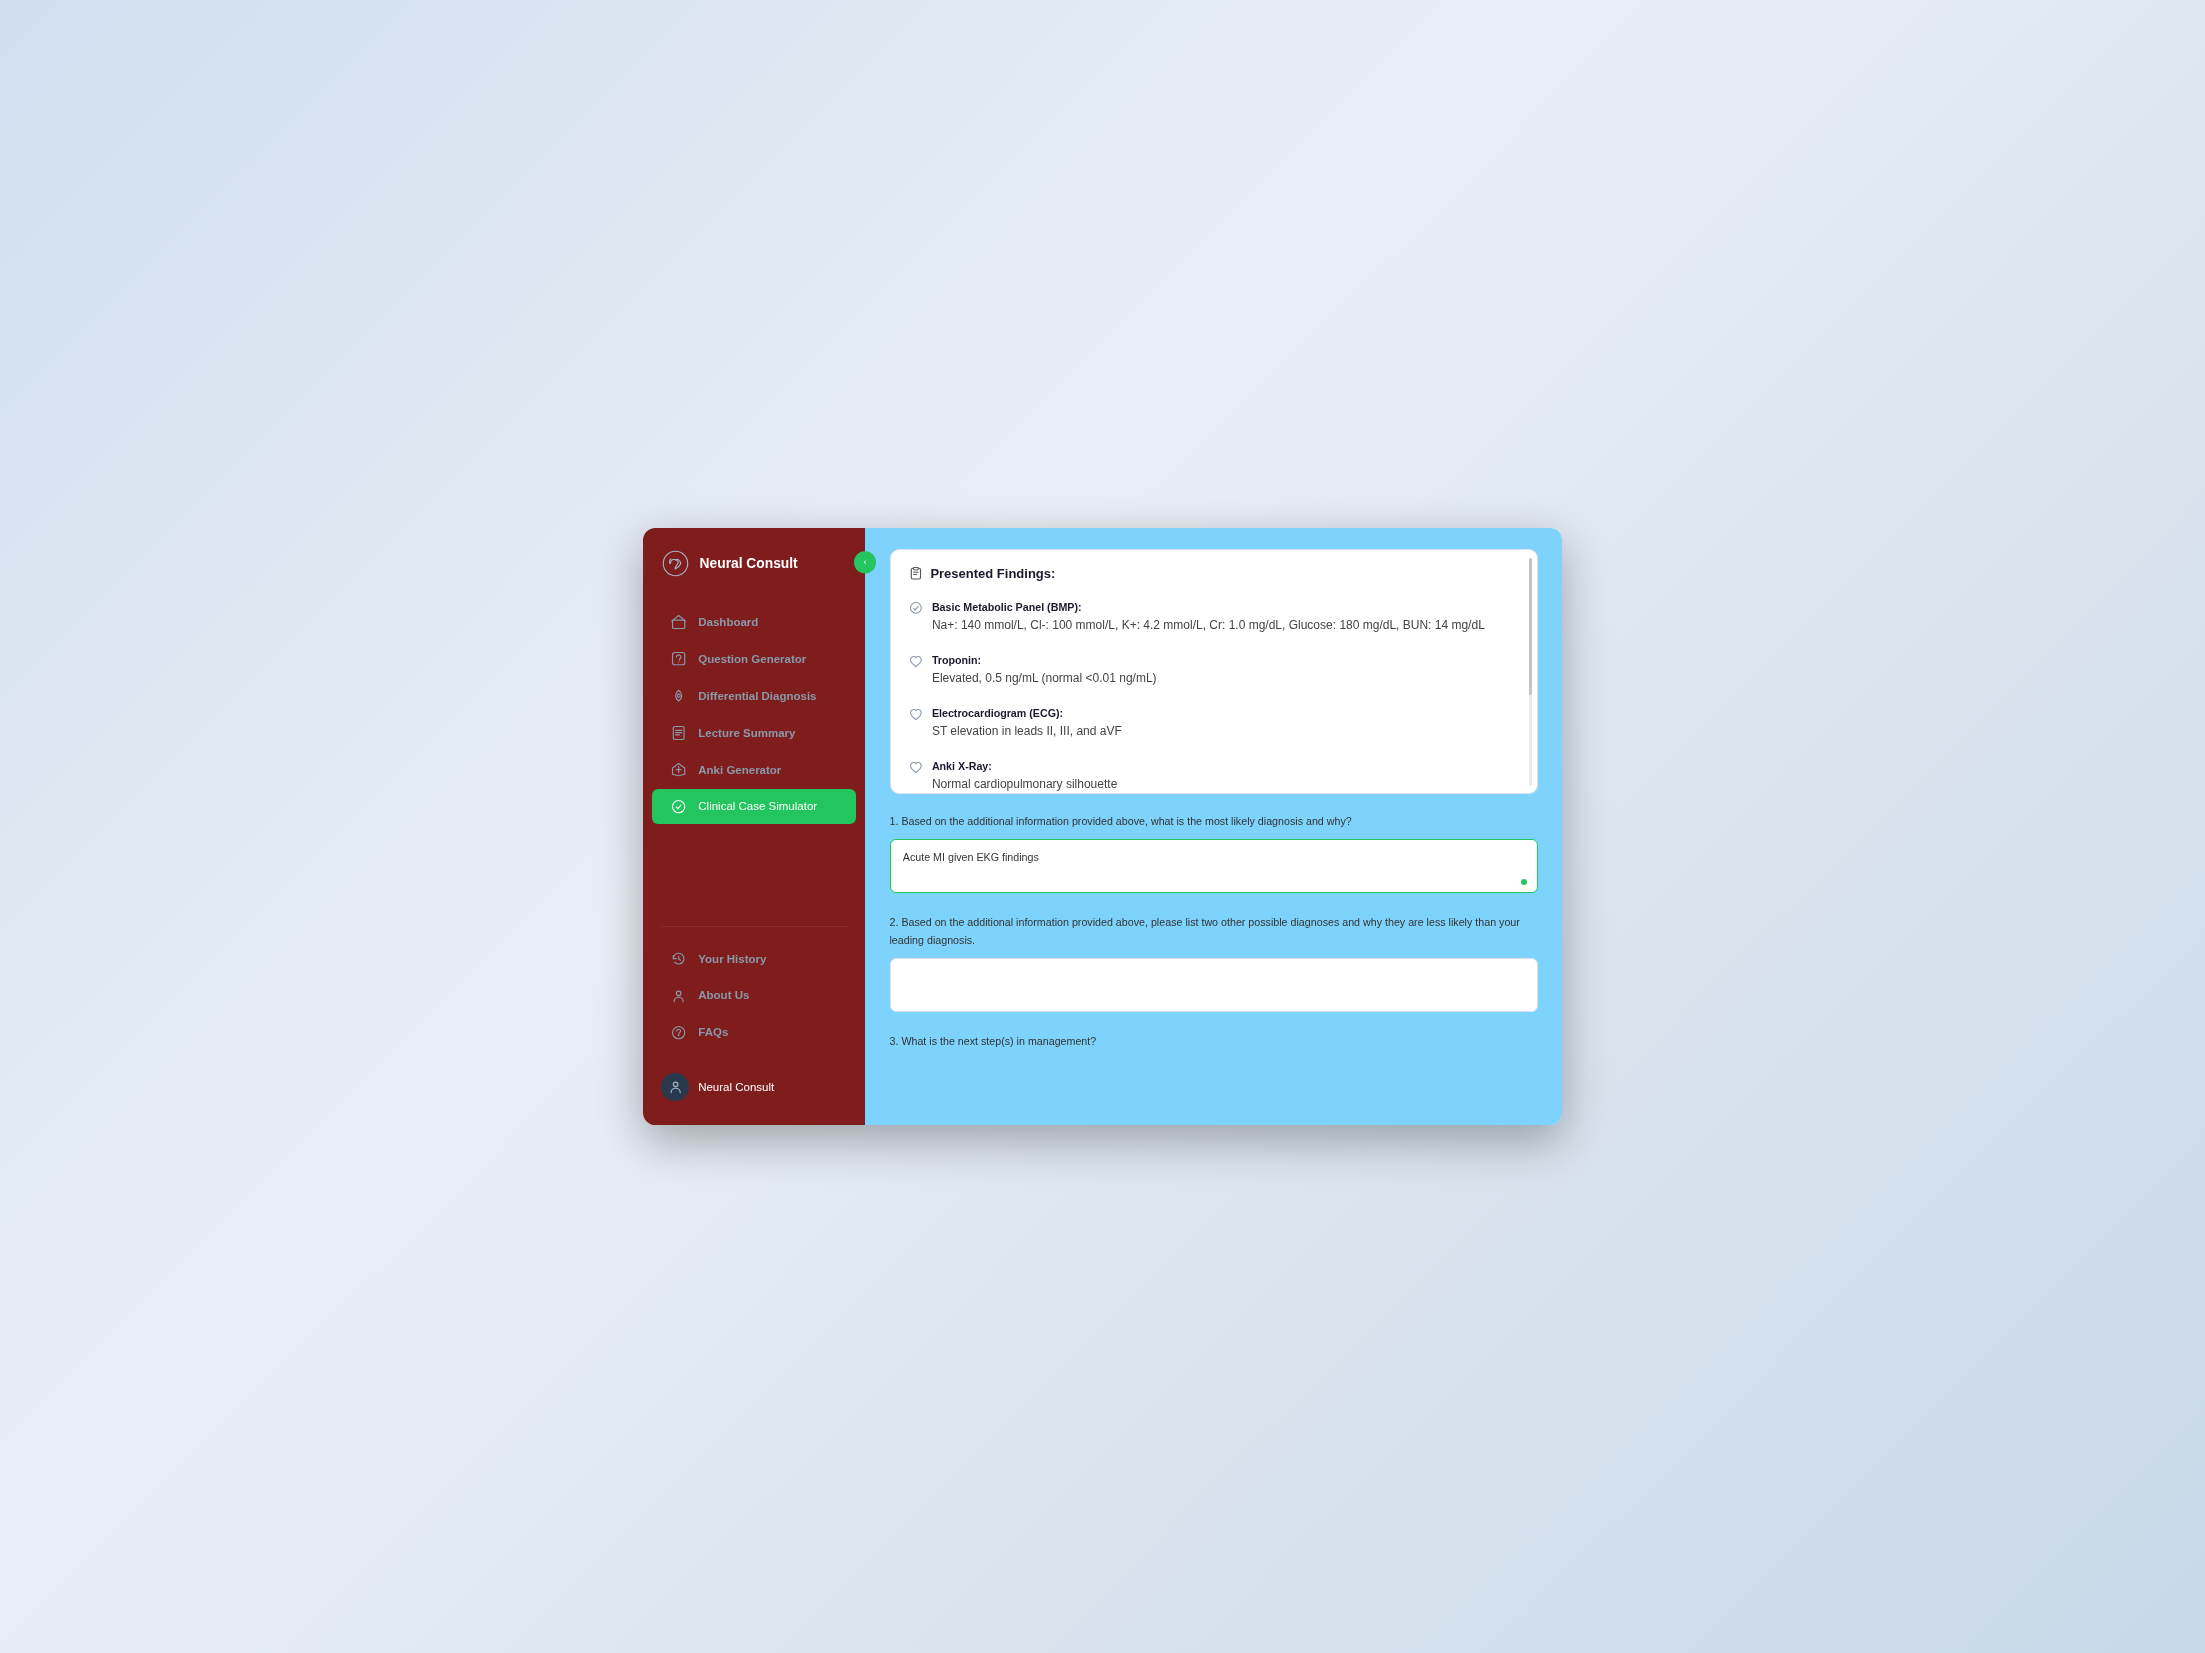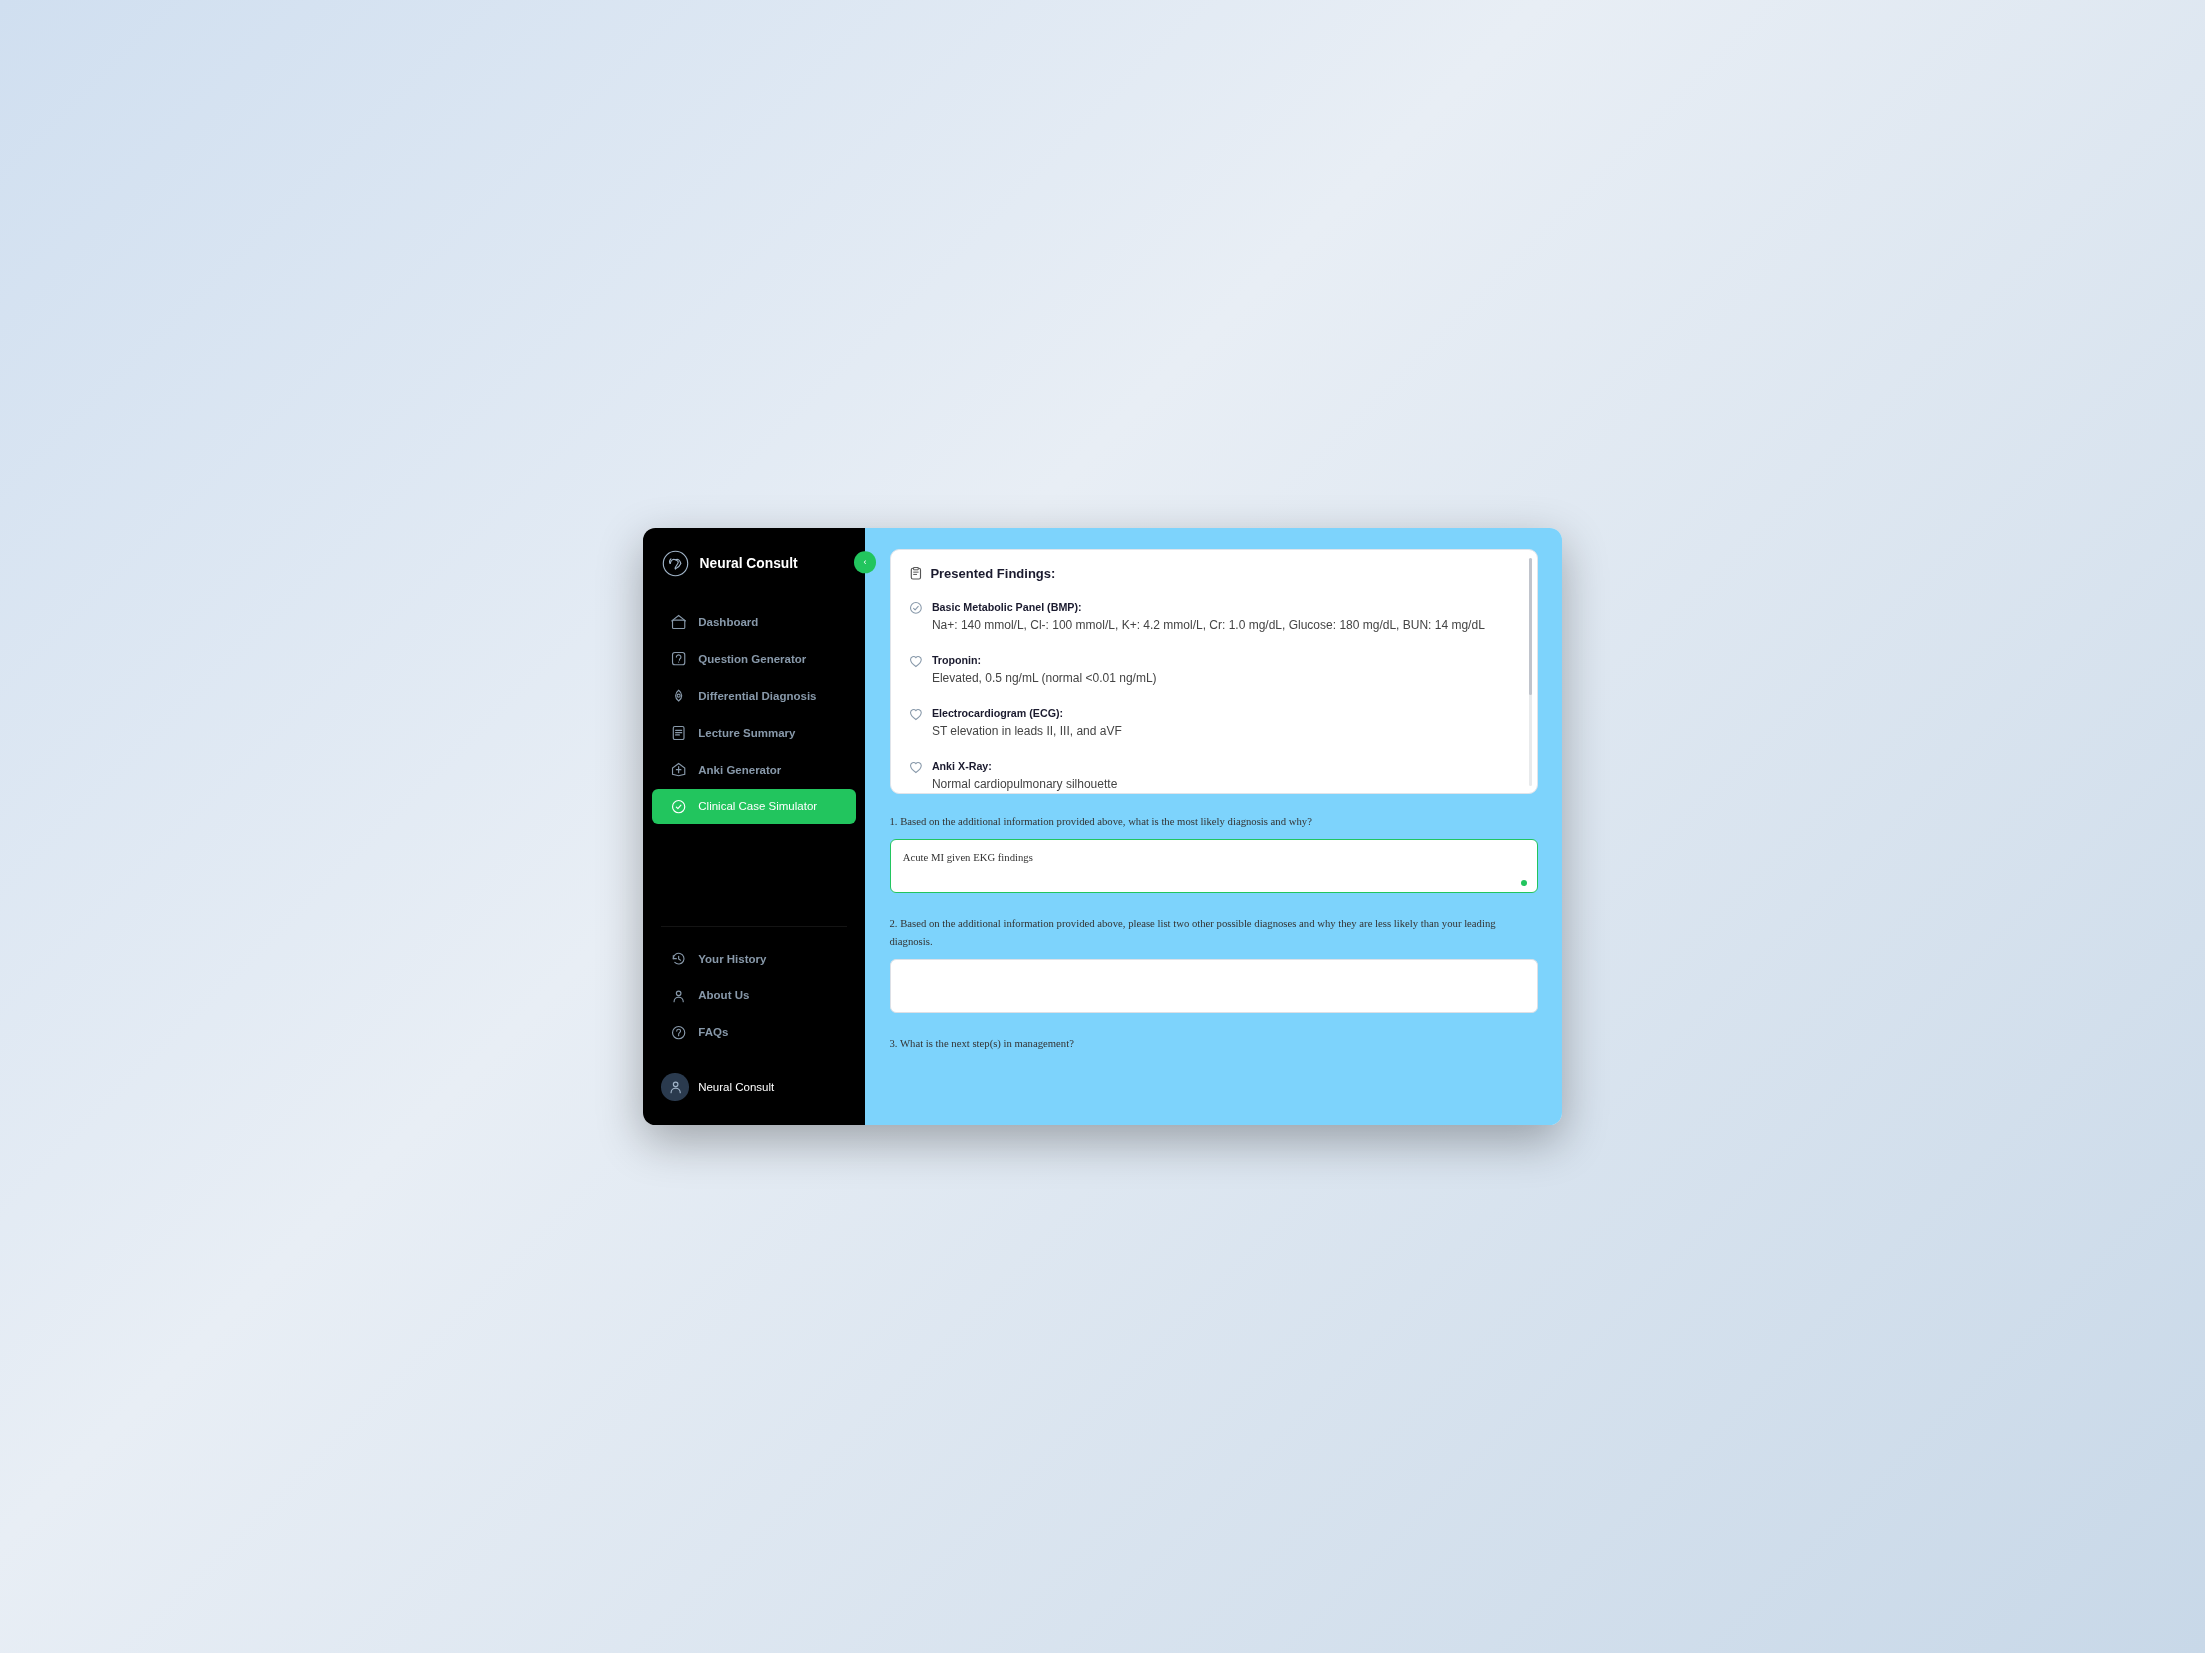--- a/index.html
+++ b/index.html
@@ -20,21 +20,21 @@
       background: #f0f2f5;
       border-radius: 12.3px;
       box-shadow: 0 15.3px 46px rgba(0,0,0,0.3);
       display: flex;
       overflow: hidden;
     }
 
     
     .sidebar {
       width: 222px;
-      background: #000000;
+      background: #7f1d1d;
       display: flex;
       flex-direction: column;
       flex-shrink: 0;
       padding: 0;
       position: relative;
     }
 
     .sidebar-header {
       display: flex;
       align-items: center;
@@ -234,21 +234,20 @@
       top: 0;
       width: 3.1px;
       height: 60%;
       background: #c0c4cc;
       border-radius: 3.1px;
     }
 
     
     .question-section {
       margin-bottom: 18.4px;
-      font-family: Liberation Serif, serif;
     }
 
     .question-text {
       font-size: 10.7px;
       color: #333;
       margin-bottom: 9.2px;
       line-height: 1.6;
     }
 
     .answer-input {

